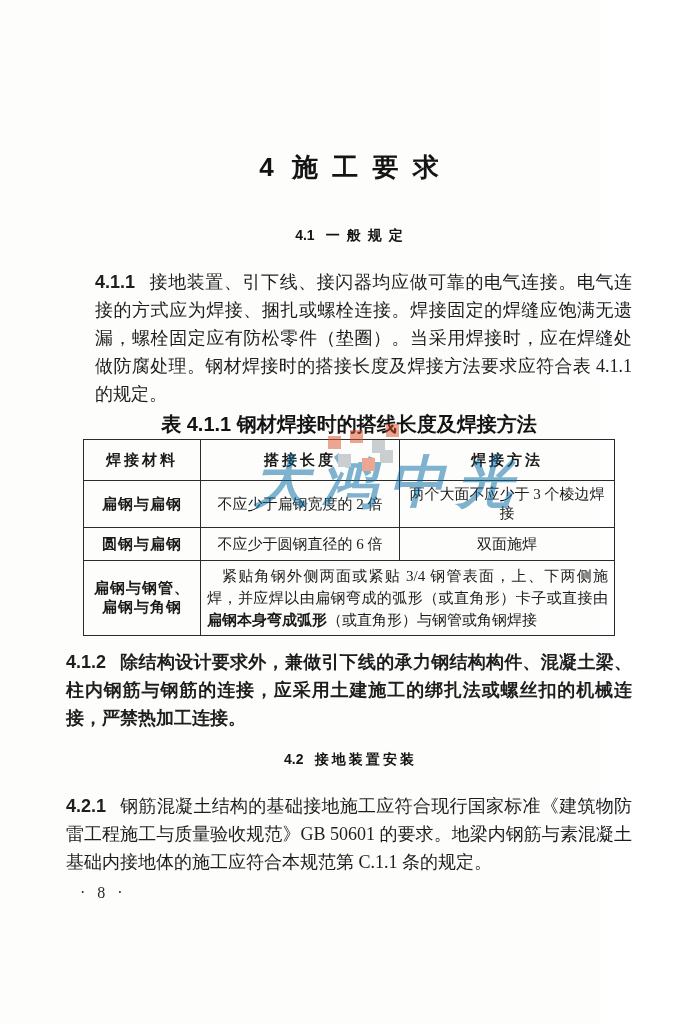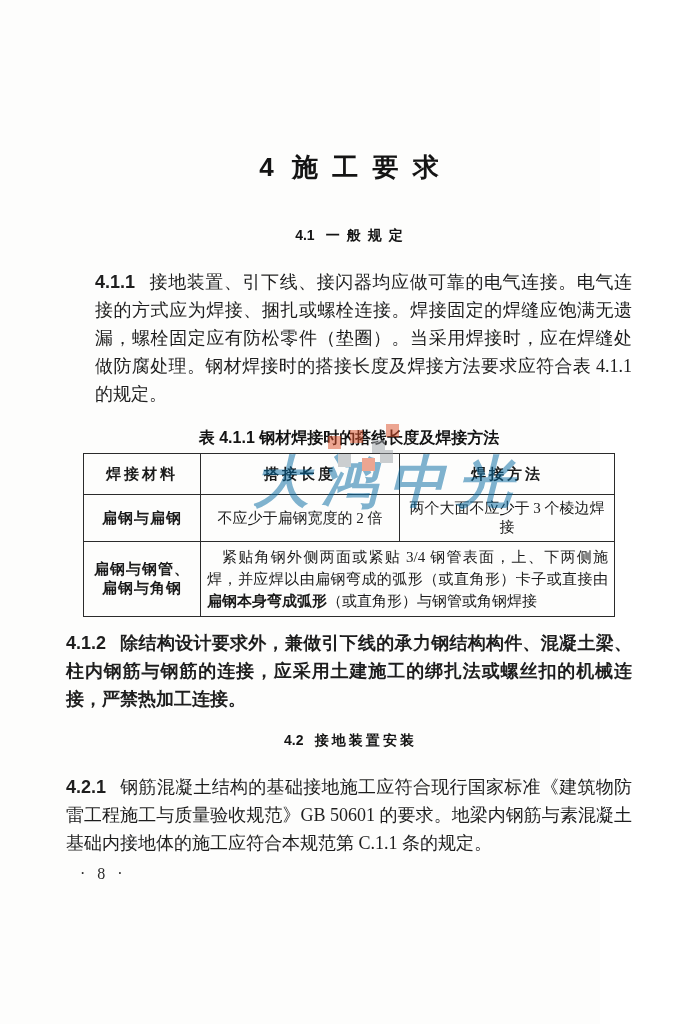--- a/index.html
+++ b/index.html
@@ -60,25 +60,25 @@
   }
   .clause-411{margin-top:22px;margin-left:29px;}
   .clause-412{
     margin-top:12px;
     font-family:"Liberation Sans","DejaVu Sans",sans-serif;
     font-weight:bold;
   }
   .clause-421{margin-top:22px;}
   .clause-422{margin-top:0;}
   .table-caption{
-    margin-top:20px;
-    text-align:center;
-    font-family:"Liberation Sans","DejaVu Sans",sans-serif;
-    font-weight:bold;
-    font-size:16px;
+    margin-top:6px;
+    text-align:center;
+    font-family:"Liberation Sans","DejaVu Sans",sans-serif;
+    font-weight:bold;
+    font-size:20px;
     line-height:20px;
     color:#141414;
   }
   table.spec{
     margin:5px auto 0 auto;
     width:532px;
     border-collapse:collapse;
     font-size:15px;
     color:#1b1b1b;
   }
@@ -197,20 +197,25 @@
           <th>焊接方法</th>
         </tr>
       </thead>
       <tbody>
         <tr>
           <td class="mat">扁钢与扁钢</td>
           <td class="len">不应少于扁钢宽度的 2 倍</td>
           <td class="met">两个大面不应少于 3 个棱边焊接</td>
         </tr>
         <tr>
+          <td class="mat">圆钢与扁钢</td>
+          <td class="len">不应少于圆钢直径的 6 倍</td>
+          <td class="met">双面施焊</td>
+        </tr>
+        <tr>
           <td class="mat">扁钢与钢管、扁钢与角钢</td>
           <td class="desc" colspan="2">
             <span>紧贴角钢外侧两面或紧贴 3/4 钢管表面，上、下两侧施焊，并应焊以由扁钢弯成的弧形（或直角形）卡子或直接由</span><span class="b">扁钢本身弯成弧形</span><span>（或直角形）与钢管或角钢焊接</span>
           </td>
         </tr>
       </tbody>
     </table>
 
     <p class="clause clause-412">
       <span class="cnum">4.1.2</span><span>除结构设计要求外，兼做引下线的承力钢结构构件、混凝土梁、柱内钢筋与钢筋的连接，应采用土建施工的绑扎法或螺丝扣的机械连接，严禁热加工连接。</span>

